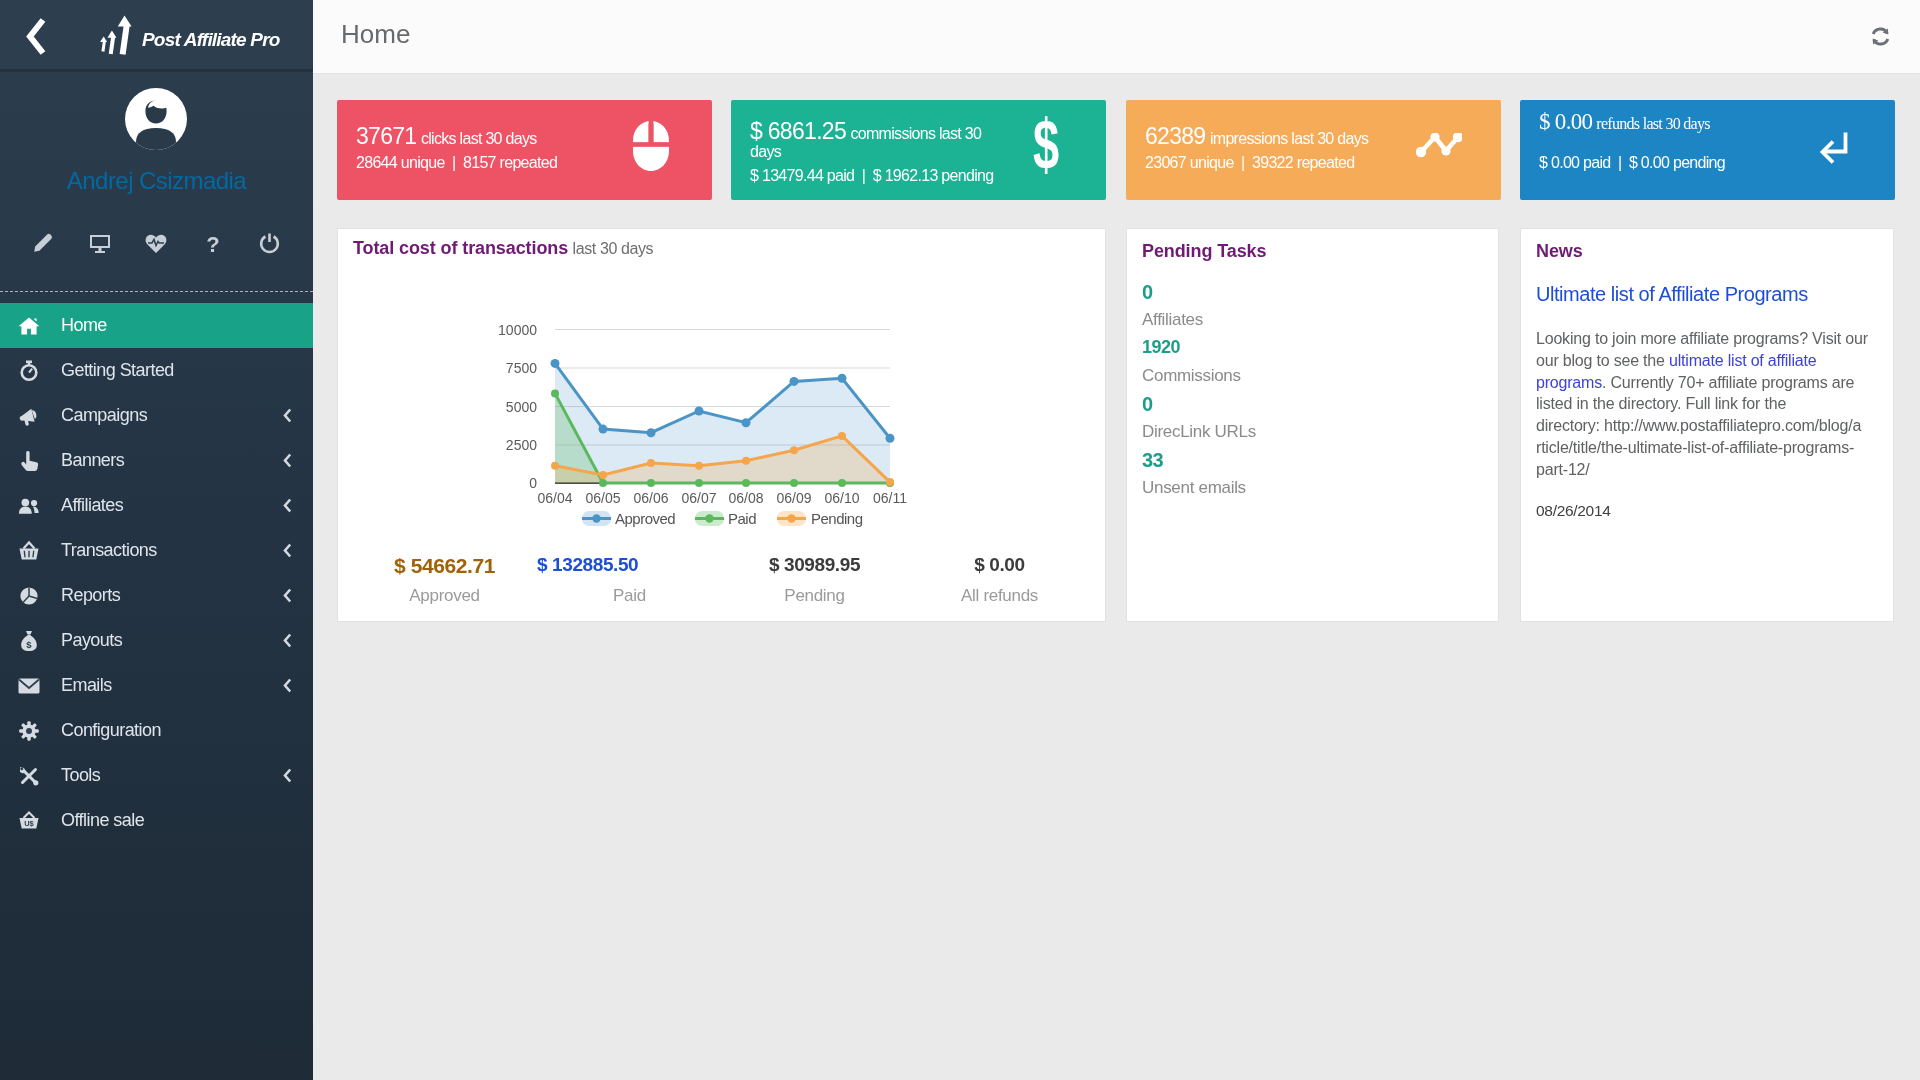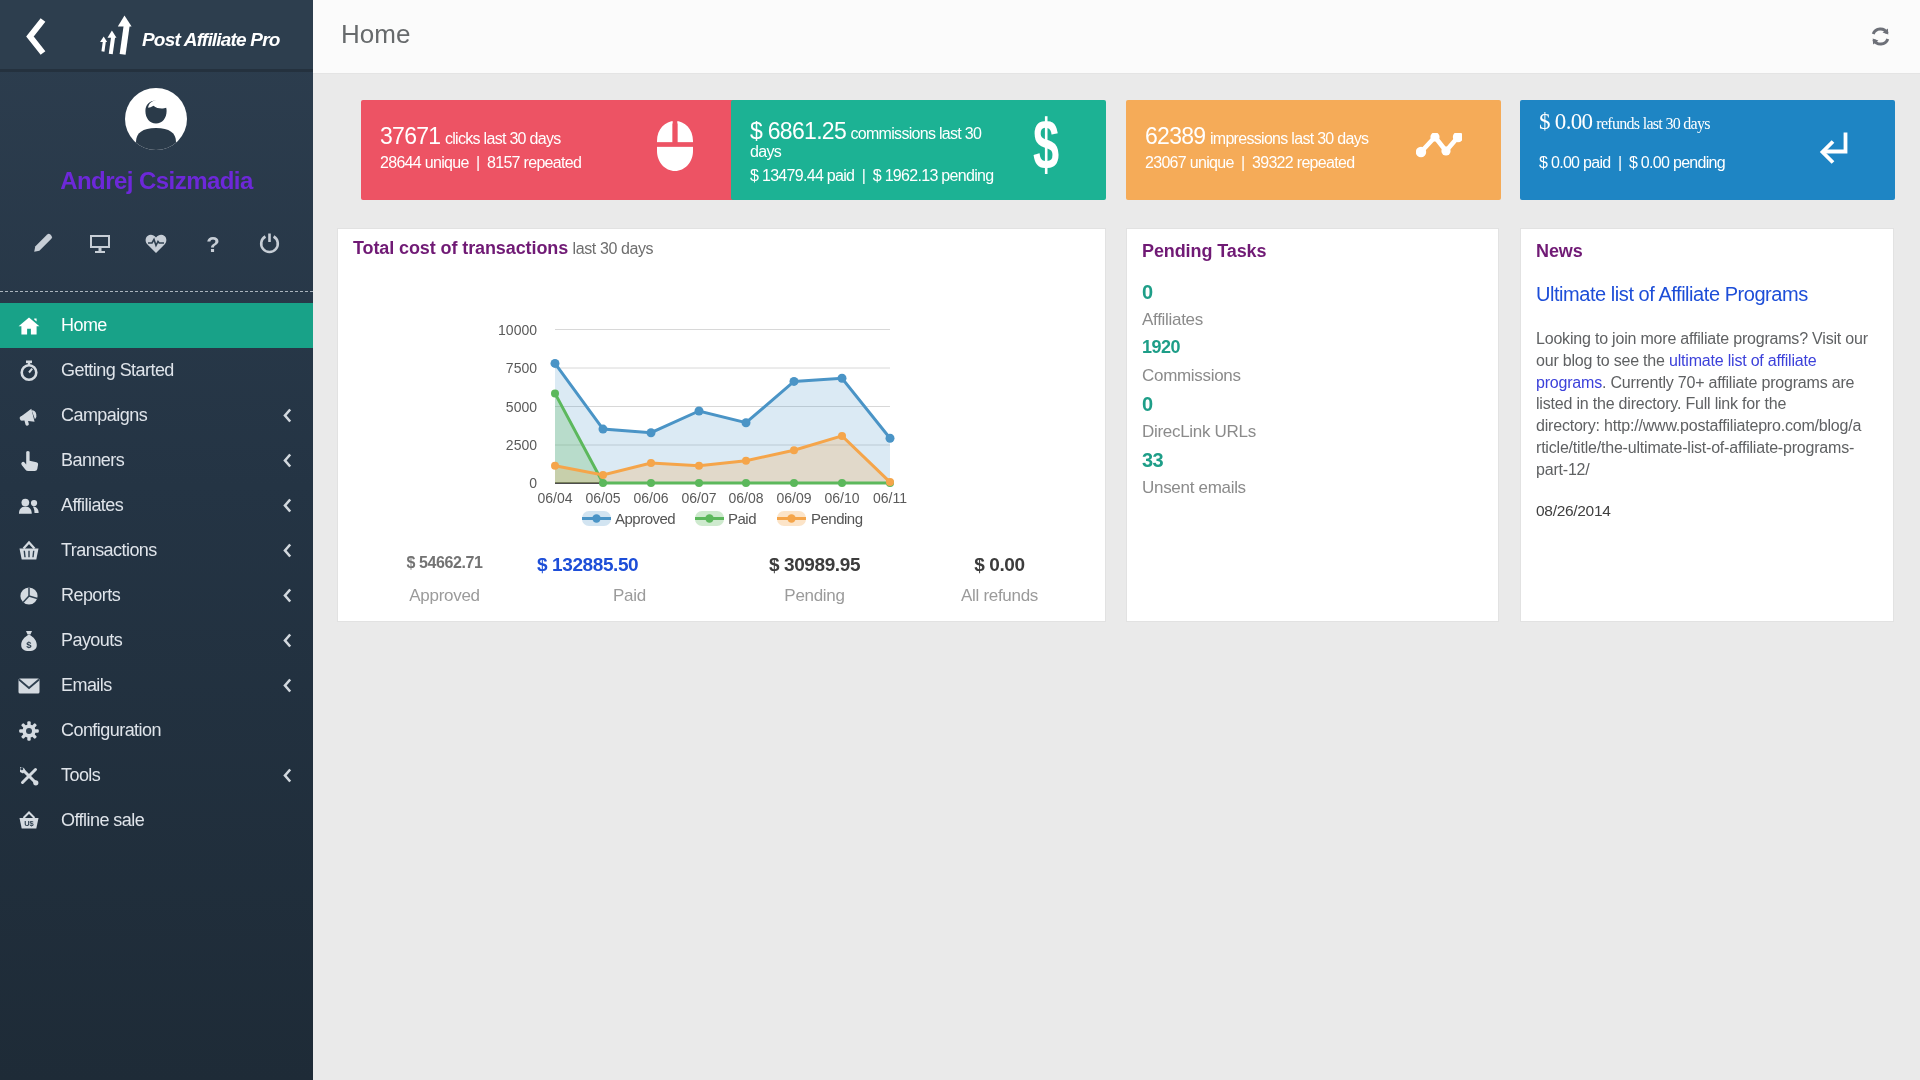--- a/index.html
+++ b/index.html
@@ -8,22 +8,22 @@
   .abs { position:absolute; }
   
   #sidebar { position:absolute; left:0; top:0; width:313px; height:1080px; background:linear-gradient(180deg,#2d3e4f 0%,#28384655 40%,#1e2b37 100%), #26343f; background:linear-gradient(180deg,#2d3e4f 0%,#243444 45%,#1e2b37 100%); }
   #sbhead { position:absolute; left:0; top:0; width:313px; height:72px; background:#2d3e4e;
     border-bottom:3px solid #24313e; }
   #backchev { position:absolute; left:24px; top:12px; color:#fff; font-size:36px; font-weight:bold; }
   #logotext { position:absolute; left:142px; top:29px; color:#fff; font-size:19px; font-weight:bold;
     font-style:italic; letter-spacing:-0.8px; }
   #avatar { position:absolute; left:125px; top:88px; width:62px; height:62px; border-radius:50%;
     background:#fff; }
-  #uname { position:absolute; left:0; top:167px; width:313px; text-align:center; color:#6d28d9;
-    font-size:24px; font-weight:bold; letter-spacing:-0.55px; }
+  #uname { position:absolute; left:0; top:167px; width:313px; text-align:center; color:#0369a1;
+    font-size:24px; font-weight:normal; letter-spacing:-0.55px; }
   #dash-sep { position:absolute; left:0px; top:291px; width:313px; border-top:1px dashed #aab4bd; }
   .mi { position:absolute; left:0; width:313px; height:45px; color:#dfe4ea; font-size:18px; }
   .mi .txt { position:absolute; left:61px; top:12px; letter-spacing:-0.55px; }
   .mi .chevs { position:absolute; right:21px; top:15px; }
   .mi .ic { position:absolute; left:18px; top:12px; width:22px; height:22px; text-align:center; }
   .mi.active { background:#18a288; color:#fff; }
   
   #topbar { position:absolute; left:313px; top:0; width:1607px; height:74px; background:#fbfbfb;
     border-bottom:1px solid #e4e4e4; }
   
@@ -243,21 +243,21 @@
         <g fill="none" stroke="#d5dbe1">
           <path d="M5.5 8 L11 2.5 L16.5 8" stroke-width="2"></path>
         </g>
         <path fill="#d5dbe1" d="M1.5 8 h19 l-2.2 10.5 h-14.6 Z"></path>
         <text x="11" y="15.5" font-size="7.5" font-weight="bold" fill="#2f4050" text-anchor="middle" font-family="Liberation Sans">U$</text>
       </svg>
       <span class="txt">Offline sale</span>
     </div>
 </div>
 
-<div class="scard" style="left:337px;background:#ed5364;margin-left:24px;">
+<div class="scard" style="left:337px;background:#ed5364;">
   <svg class="abs" style="left:296px;top:21px" width="36" height="50" viewBox="0 0 36 50">
     <path fill="#fff" d="M18 0 C8 0 0 8 0 20 L0 30 C0 41 8 50 18 50 C28 50 36 41 36 30 L36 20 C36 8 28 0 18 0 Z M15.5 2.5 L15.5 21.5 L0 21.5 L0 25.5 L36 25.5 L36 21.5 L20.5 21.5 L20.5 2.5 Z" fill-rule="evenodd"></path>
     <rect fill="#ed5364" x="15.7" y="0" width="4.6" height="21.5"></rect>
     <rect fill="#ed5364" x="0" y="21.3" width="36" height="4.4"></rect>
   </svg>
   <div class="abs" style="left:19px;top:23px;"><span class="big" id="m1">37671</span> <span class="med" id="m2">clicks last 30 days</span></div>
   <div class="abs med" id="m3" style="left:19px;top:54px;">28644 unique &nbsp;|&nbsp; 8157 repeated</div>
 </div>
 <div class="scard" style="left:731px;background:#1cb294;">
   <div class="abs" style="left:285px;top:12px;width:60px;text-align:center;font-size:56px;font-weight:bold;color:#fff;transform:scale(0.84,1.27);">$</div>
@@ -368,21 +368,21 @@
     <rect x="358" y="283" width="29" height="15" rx="7" fill="rgba(92,184,92,0.3)"></rect>
     <line x1="358" y1="290.5" x2="387" y2="290.5" stroke="#5cb85c" stroke-width="3"></line>
     <circle cx="372.5" cy="290.5" r="4.2" fill="#5cb85c"></circle>
     <text x="391" y="296">Paid</text>
     <rect x="440" y="283" width="29" height="15" rx="7" fill="rgba(245,166,74,0.3)"></rect>
     <line x1="440" y1="290.5" x2="469" y2="290.5" stroke="#f5a54a" stroke-width="3"></line>
     <circle cx="454.5" cy="290.5" r="4.2" fill="#f5a54a"></circle>
     <text x="474" y="296">Pending</text>
   </g>
 </svg>
-<div class="abs" style="left:352px;top:554px;width:185px;text-align:center;font-size:16px;font-weight:bold;letter-spacing:-0.4px;color:#737373;">$ 54662.71</div>
+<div class="abs" style="left:352px;top:554px;width:185px;text-align:center;font-size:21px;font-weight:bold;letter-spacing:-0.4px;color:#a16207;">$ 54662.71</div>
 <div class="abs" style="left:352px;top:586px;width:185px;text-align:center;font-size:17px;letter-spacing:-0.3px;color:#9b9b9b;">Approved</div>
 <div class="abs" style="left:537px;top:554px;width:185px;font-size:19px;font-weight:bold;letter-spacing:-0.4px;color:#1d4ed8;">$ 132885.50</div>
 <div class="abs" style="left:537px;top:586px;width:185px;text-align:center;font-size:17px;letter-spacing:-0.3px;color:#9b9b9b;">Paid</div>
 <div class="abs" style="left:722px;top:554px;width:185px;text-align:center;font-size:19px;font-weight:bold;letter-spacing:-0.4px;color:#3c3c3c;">$ 30989.95</div>
 <div class="abs" style="left:722px;top:586px;width:185px;text-align:center;font-size:17px;letter-spacing:-0.3px;color:#9b9b9b;">Pending</div>
 <div class="abs" style="left:907px;top:554px;width:185px;text-align:center;font-size:19px;font-weight:bold;letter-spacing:-0.4px;color:#3c3c3c;">$ 0.00</div>
 <div class="abs" style="left:907px;top:586px;width:185px;text-align:center;font-size:17px;letter-spacing:-0.3px;color:#9b9b9b;">All refunds</div>
 
 <div class="wcard" style="left:1126px;width:373px;height:394px;">
   <div class="abs ctitle" style="left:15px;top:12px;">Pending Tasks</div>

